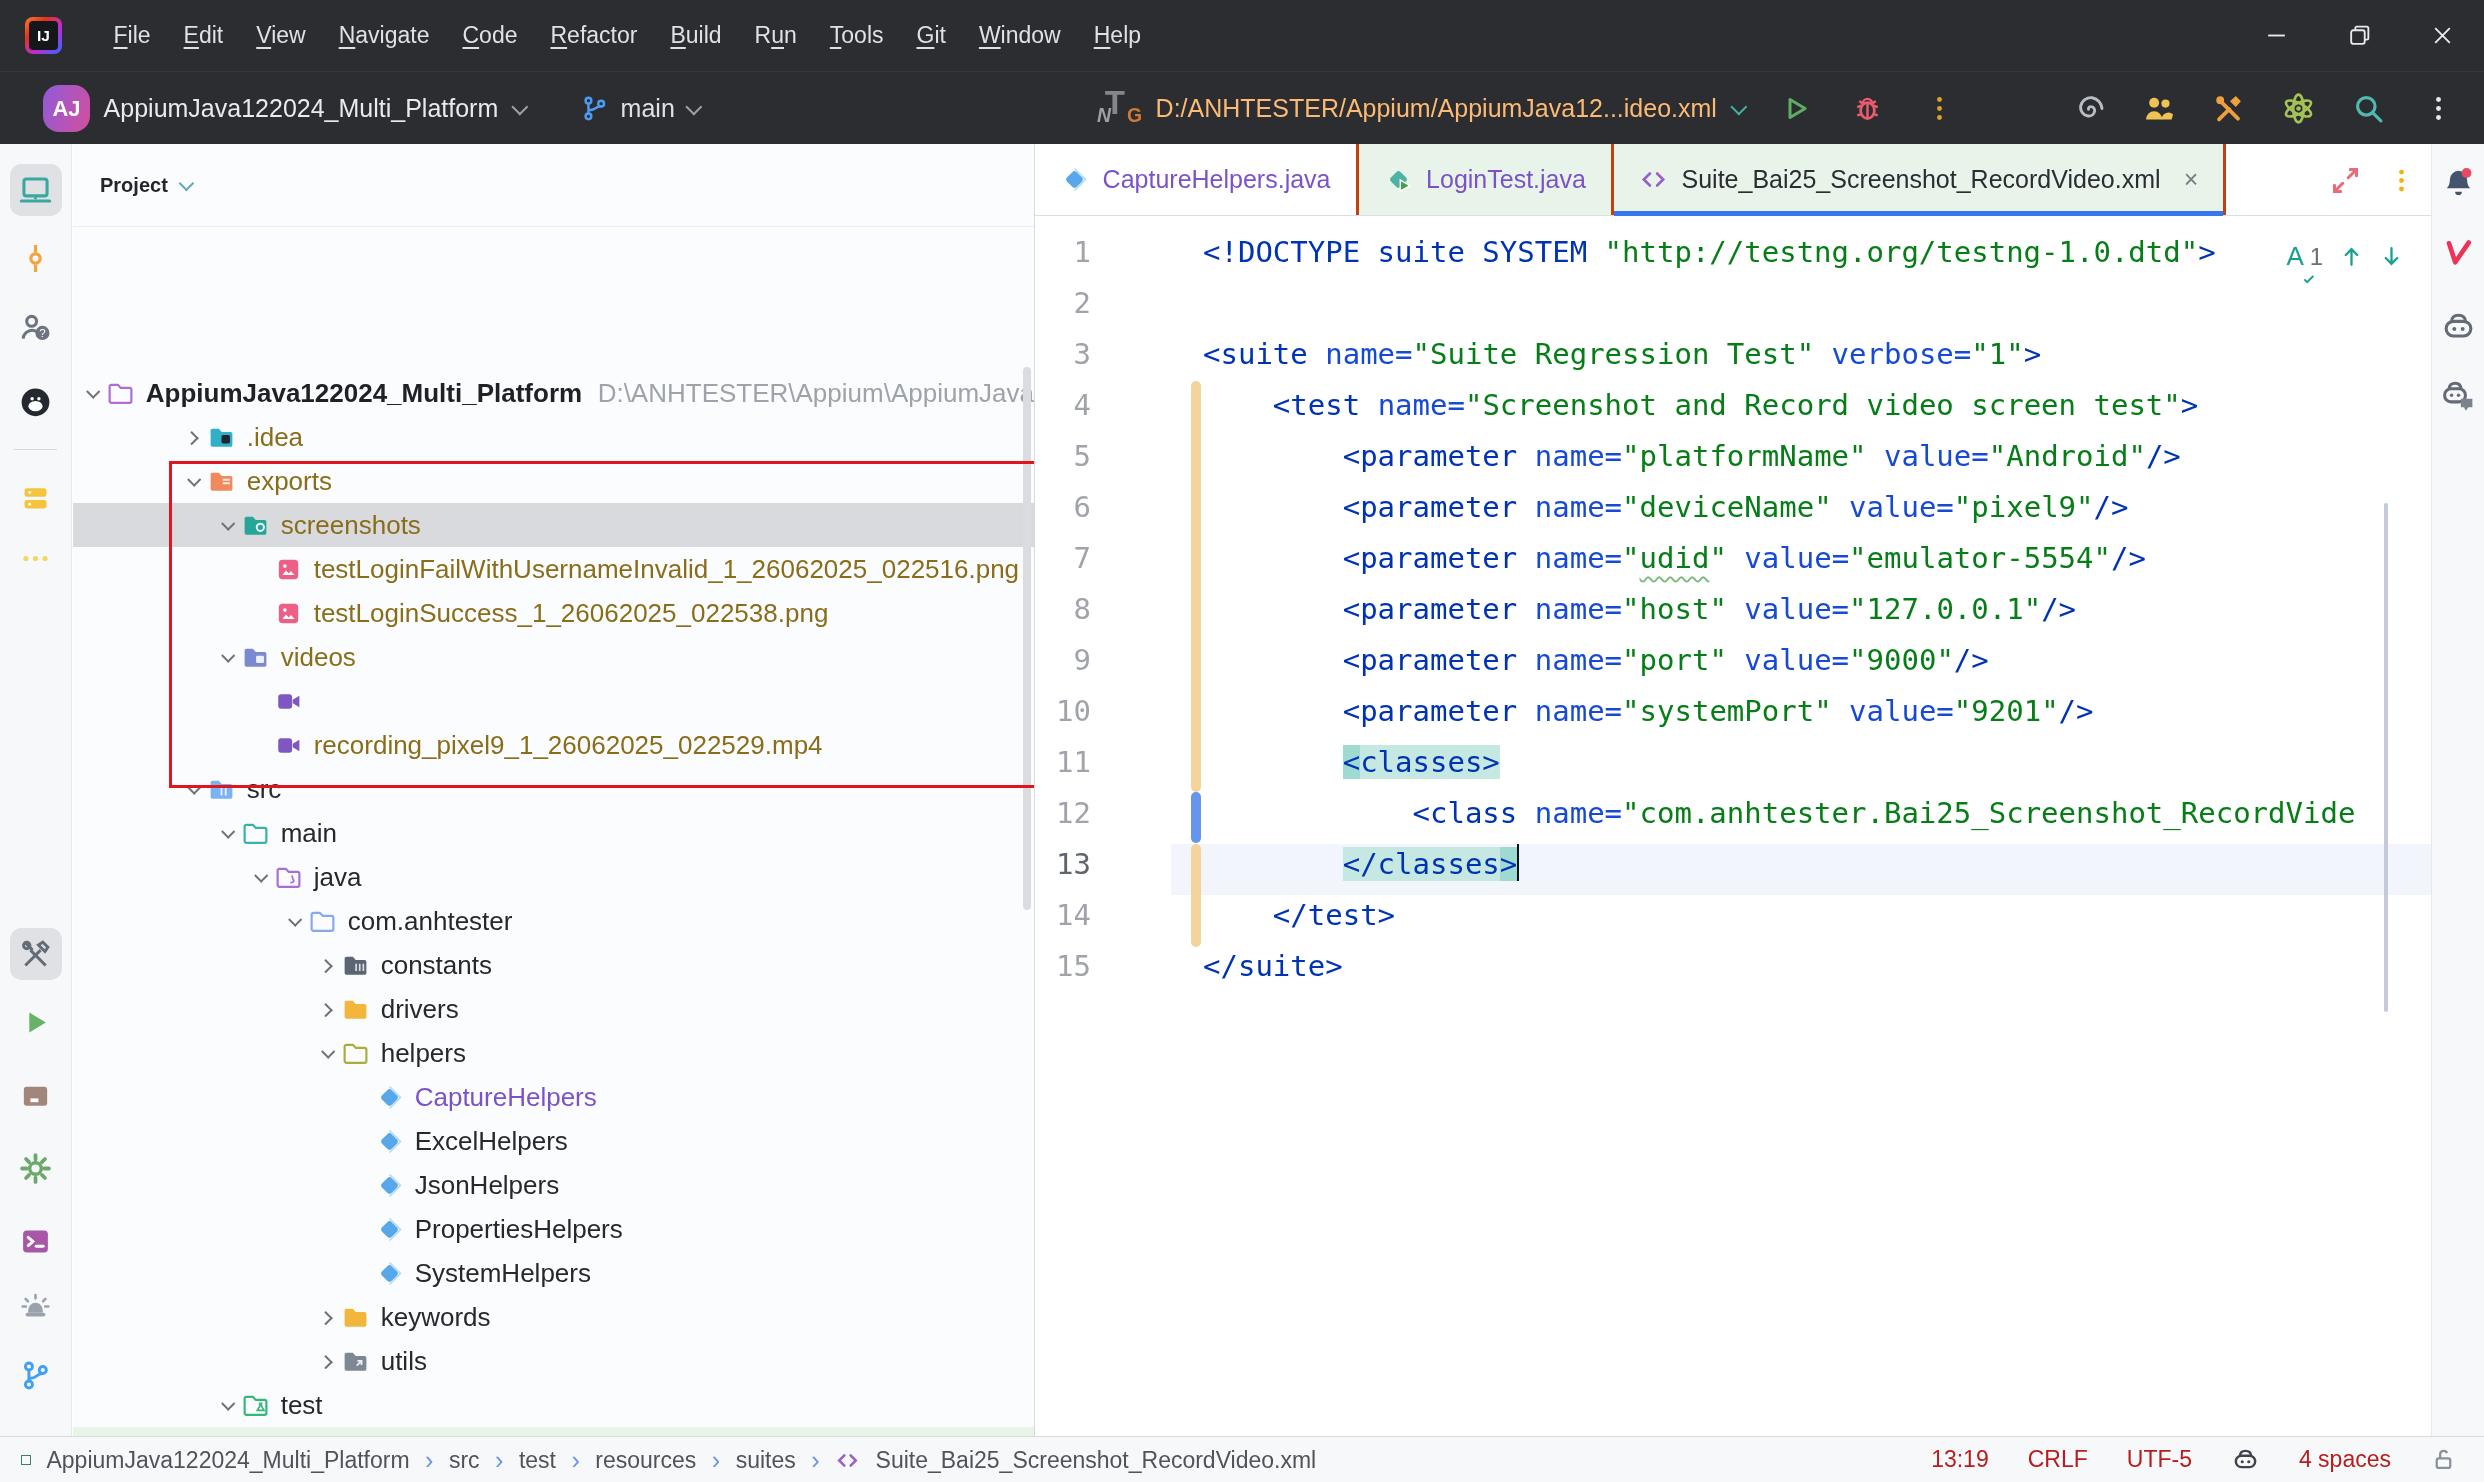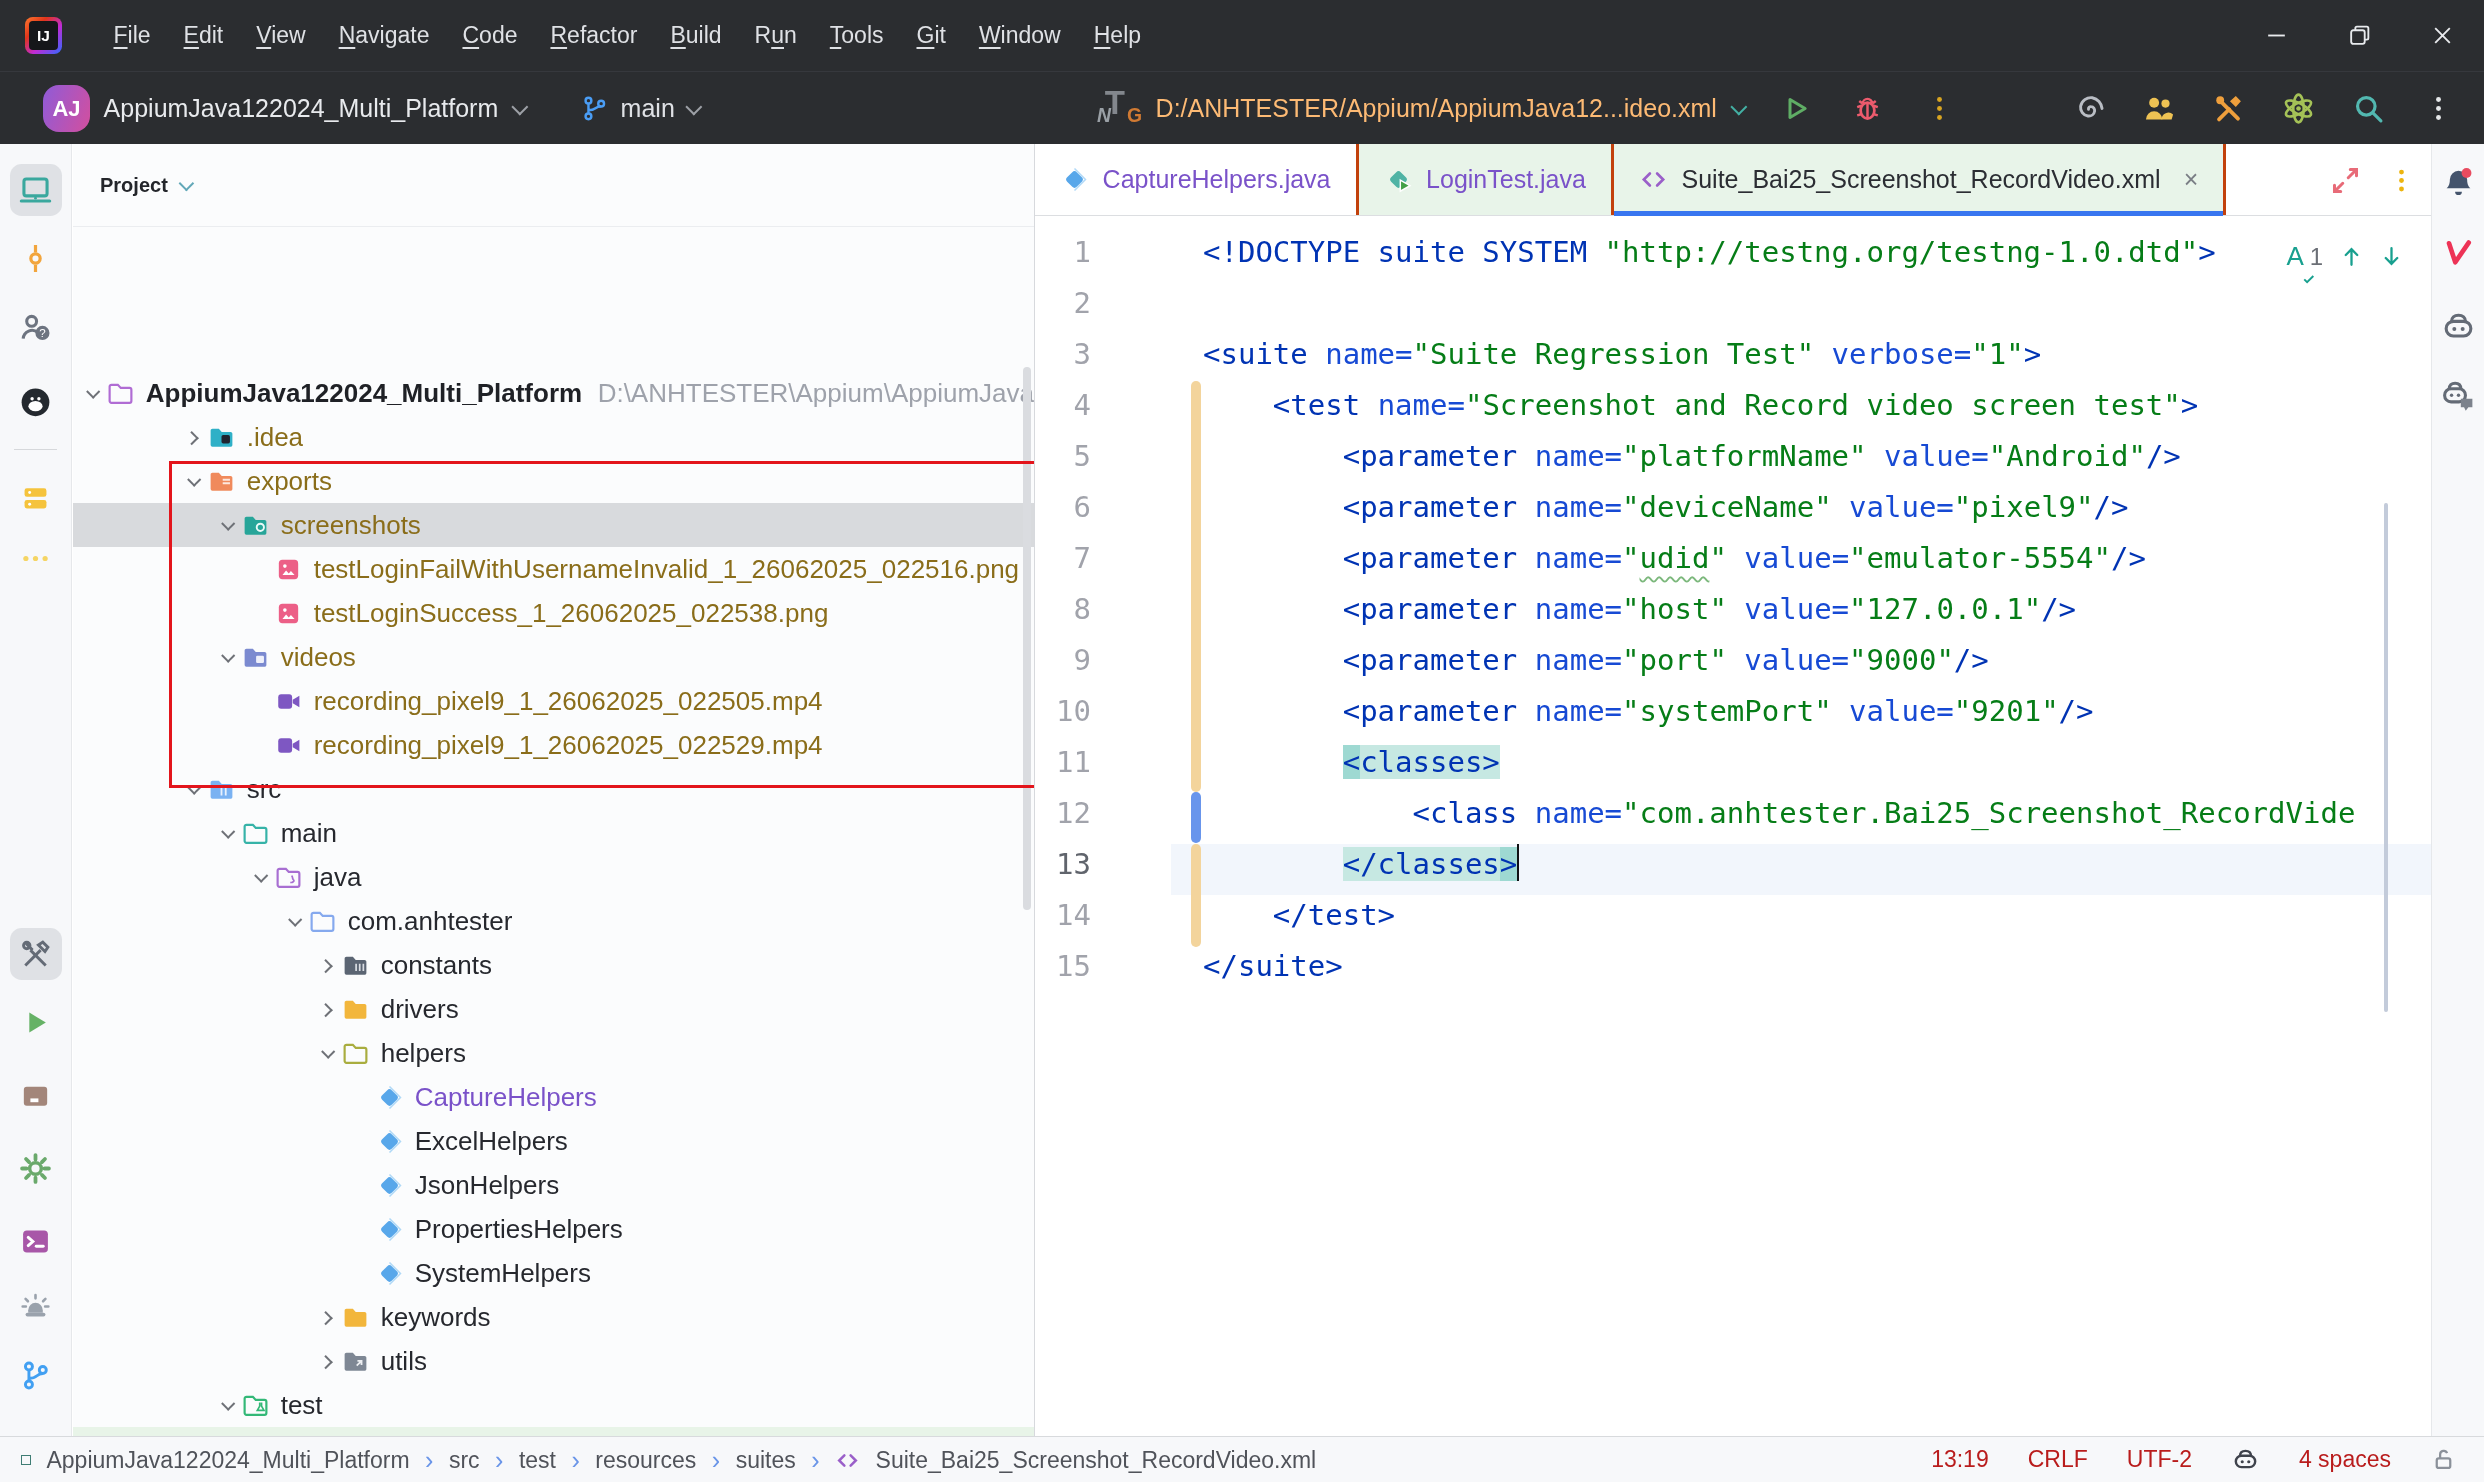--- a/index.html
+++ b/index.html
@@ -427,21 +427,20 @@
           </div>
           <div class="trow">
             <span style="display: inline-block; width: 173px;"></span>
             <span class="t-chev "></span>
             <span class="t-ic">
               <svg width="29" height="29" viewBox="0 0 24 24">
                 <rect x="3.5" y="6" width="11.5" height="12" rx="2.4" fill="#7e57c2"></rect>
                 <path d="M15.5 10.5l5.5-3.2v9.4l-5.5-3.2z" fill="#7e57c2"></path>
               </svg>
             </span>
-            <span class="lbl txt-excluded">recording_pixel9_1_26062025_022505.mp4</span>
           </div>
           <div class="trow">
             <span style="display: inline-block; width: 173px;"></span>
             <span class="t-chev "></span>
             <span class="t-ic">
               <svg width="29" height="29" viewBox="0 0 24 24">
                 <rect x="3.5" y="6" width="11.5" height="12" rx="2.4" fill="#7e57c2"></rect>
                 <path d="M15.5 10.5l5.5-3.2v9.4l-5.5-3.2z" fill="#7e57c2"></path>
               </svg>
             </span>
@@ -796,21 +795,21 @@
         <span style="display: flex;">
           <svg width="25" height="25" viewBox="0 0 24 24">
             <path d="M9 7l-5 5 5 5M15 7l5 5-5 5" stroke="#9a5fc9" stroke-width="2.4" fill="none" stroke-linecap="round"></path>
           </svg>
         </span>
         <span>Suite_Bai25_Screenshot_RecordVideo.xml</span>
       </div>
     <div class="sb-right">
       <span>13:19</span>
       <span>CRLF</span>
-      <span>UTF-2</span>
+      <span>UTF-5</span>
       <svg width="29" height="29" viewBox="0 0 24 24">
           <g fill="none" stroke="#3f434c" stroke-width="2">
             <rect x="4" y="8" width="16" height="9.5" rx="4.7"></rect>
             <path d="M7.5 8c0-2.4 1.7-4 4.5-4s4.5 1.6 4.5 4"></path>
           </g>
           <circle cx="9.3" cy="13" r="1.3" fill="#3f434c"></circle>
           <circle cx="14.7" cy="13" r="1.3" fill="#3f434c"></circle>
         </svg>
       <span>4 spaces</span>
       <svg width="27" height="27" viewBox="0 0 24 24">

